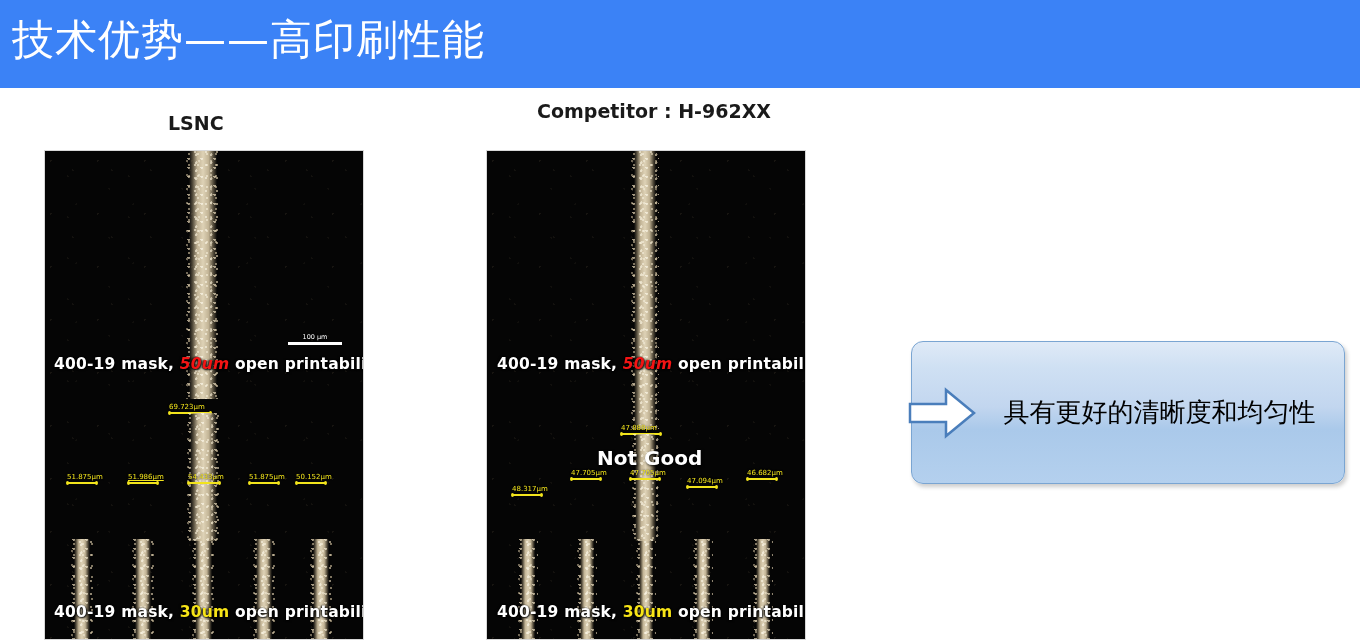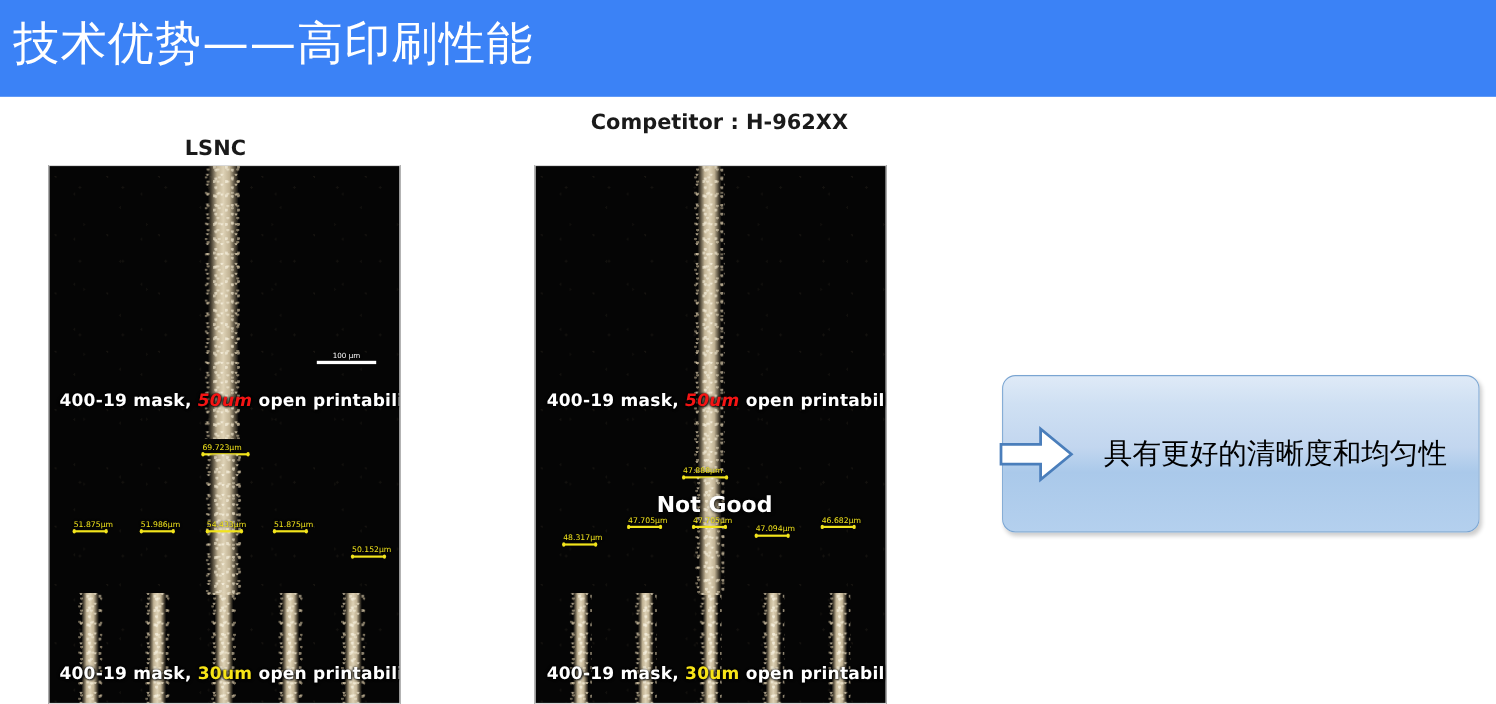--- a/index.html
+++ b/index.html
@@ -39,21 +39,21 @@
 
   
   .panel-caption {
     position: absolute;
     font-family: "DejaVu Sans", "Liberation Sans", sans-serif;
     font-weight: bold;
     font-size: 19px;
     color: #1a1a1a;
     white-space: nowrap;
   }
-  #caption-left  { left: 168px; top: 124px; }
+  #caption-left  { left: 168px; top: 112px; }
   #caption-right { left: 537px; top: 100px; }
 
   
   .micrograph {
     position: absolute;
     background: #050505;
     overflow: hidden;
     border: 1px solid #d8d8d8;
     box-sizing: border-box;
   }
@@ -154,21 +154,21 @@
     font-weight: bold;
     font-size: 20px;
     color: #ffffff;
     white-space: nowrap;
     text-shadow: 1px 1px 3px rgba(0,0,0,.95);
   }
 
   
   #scale-bar {
     position: absolute;
-    left: 288px; top: 319px;
+    left: 288px; top: 333px;
     width: 54px;
     color: #ffffff;
     font-family: "DejaVu Sans", "Liberation Sans", sans-serif;
     font-size: 6.5px;
     text-align: center;
     text-shadow: 0 0 2px #000;
   }
   #scale-bar .rule {
     display: block;
     height: 2.5px;
@@ -221,21 +221,21 @@
 <div class="panel-caption" id="caption-right">Competitor : H-962XX</div>
 
 <div class="micrograph" id="panel-left">
   <div class="noise"></div>
 
   <div class="trace" style="left:144px; top:-2px; width:28px; height:250px;">
     <div class="core"></div>
       <div class="rough"></div>
   </div>
 
-  <div class="measure" style="left:139px; top:252px; width:42px;">
+  <div class="measure" style="left:124px; top:252px; width:42px;">
     <span>69.723µm</span>
     <span class="bar"></span>
   </div>
 
   <div class="trace" style="left:145px; top:262px; width:27px; height:128px;">
     <div class="core"></div>
       <div class="rough"></div>
   </div>
 
   <div class="trace" style="left:29px;  top:388px; width:16px; height:252px;">
@@ -255,30 +255,30 @@
       <div class="rough"></div>
     </div>
   <div class="trace" style="left:268px; top:388px; width:16px; height:252px;">
       <div class="core"></div>
       <div class="rough"></div>
     </div>
 
   <div class="measure" style="left:22px;  top:322px; width:30px;">
     <span>51.875µm</span><span class="bar"></span>
   </div>
-  <div class="measure" style="left:83px;  top:322px; width:30px;">
+  <div class="measure" style="left:83px;  top:322px; width:30px;text-decoration:underline;">
     <span>51.986µm</span><span class="bar"></span>
   </div>
   <div class="measure" style="left:143px; top:322px; width:32px;">
     <span>54.433µm</span><span class="bar"></span>
   </div>
   <div class="measure" style="left:204px; top:322px; width:30px;">
     <span>51.875µm</span><span class="bar"></span>
   </div>
-  <div class="measure" style="left:275px; top:322px; width:30px;margin-top:23px;">
+  <div class="measure" style="left:251px; top:322px; width:30px;">
     <span>50.152µm</span><span class="bar"></span>
   </div>
 
   <div class="overlay-caption" style="left:9px; top:204px;">
     <span>400-19 mask, </span><span class="hl-red">50um</span><span> open printability</span>
   </div>
 
   <div class="overlay-caption" style="left:9px; top:452px;">
     <span>400-19 mask, </span><span class="hl-yellow">30um</span><span> open printability</span>
   </div>

